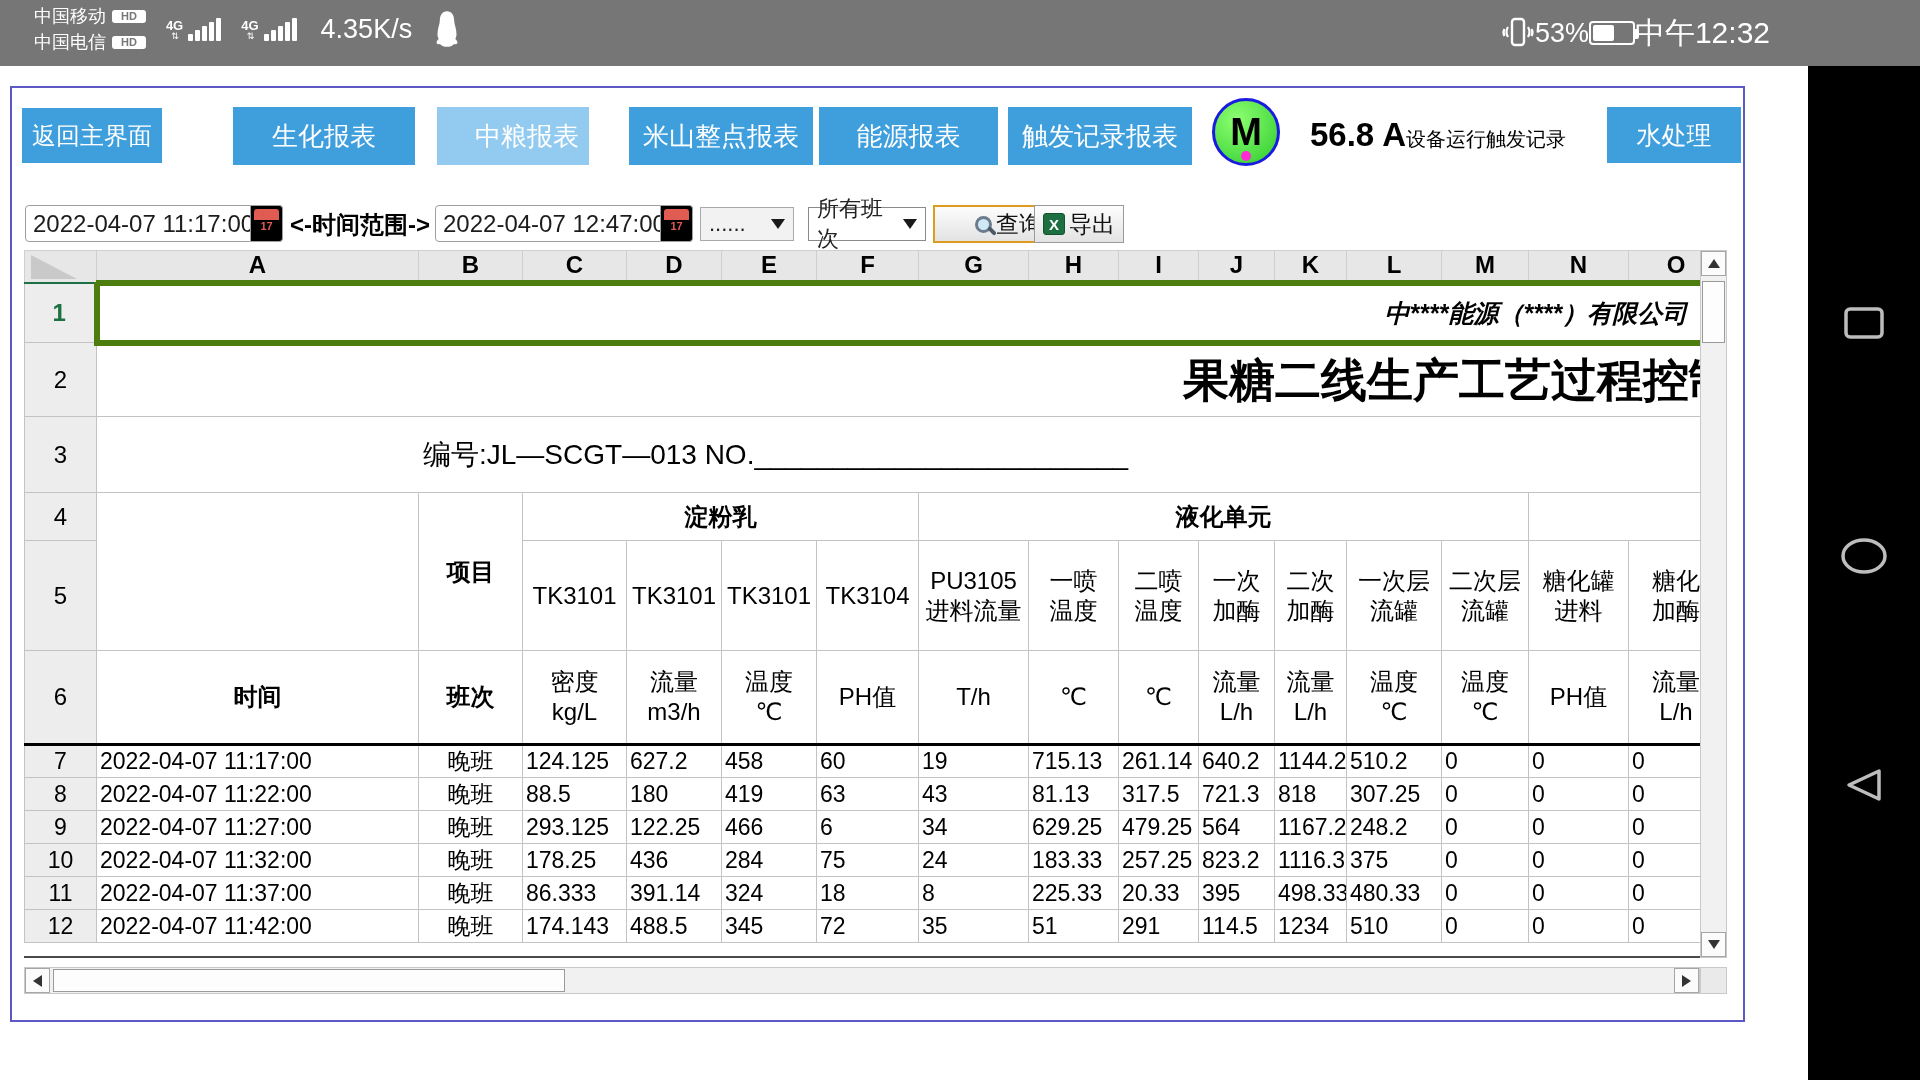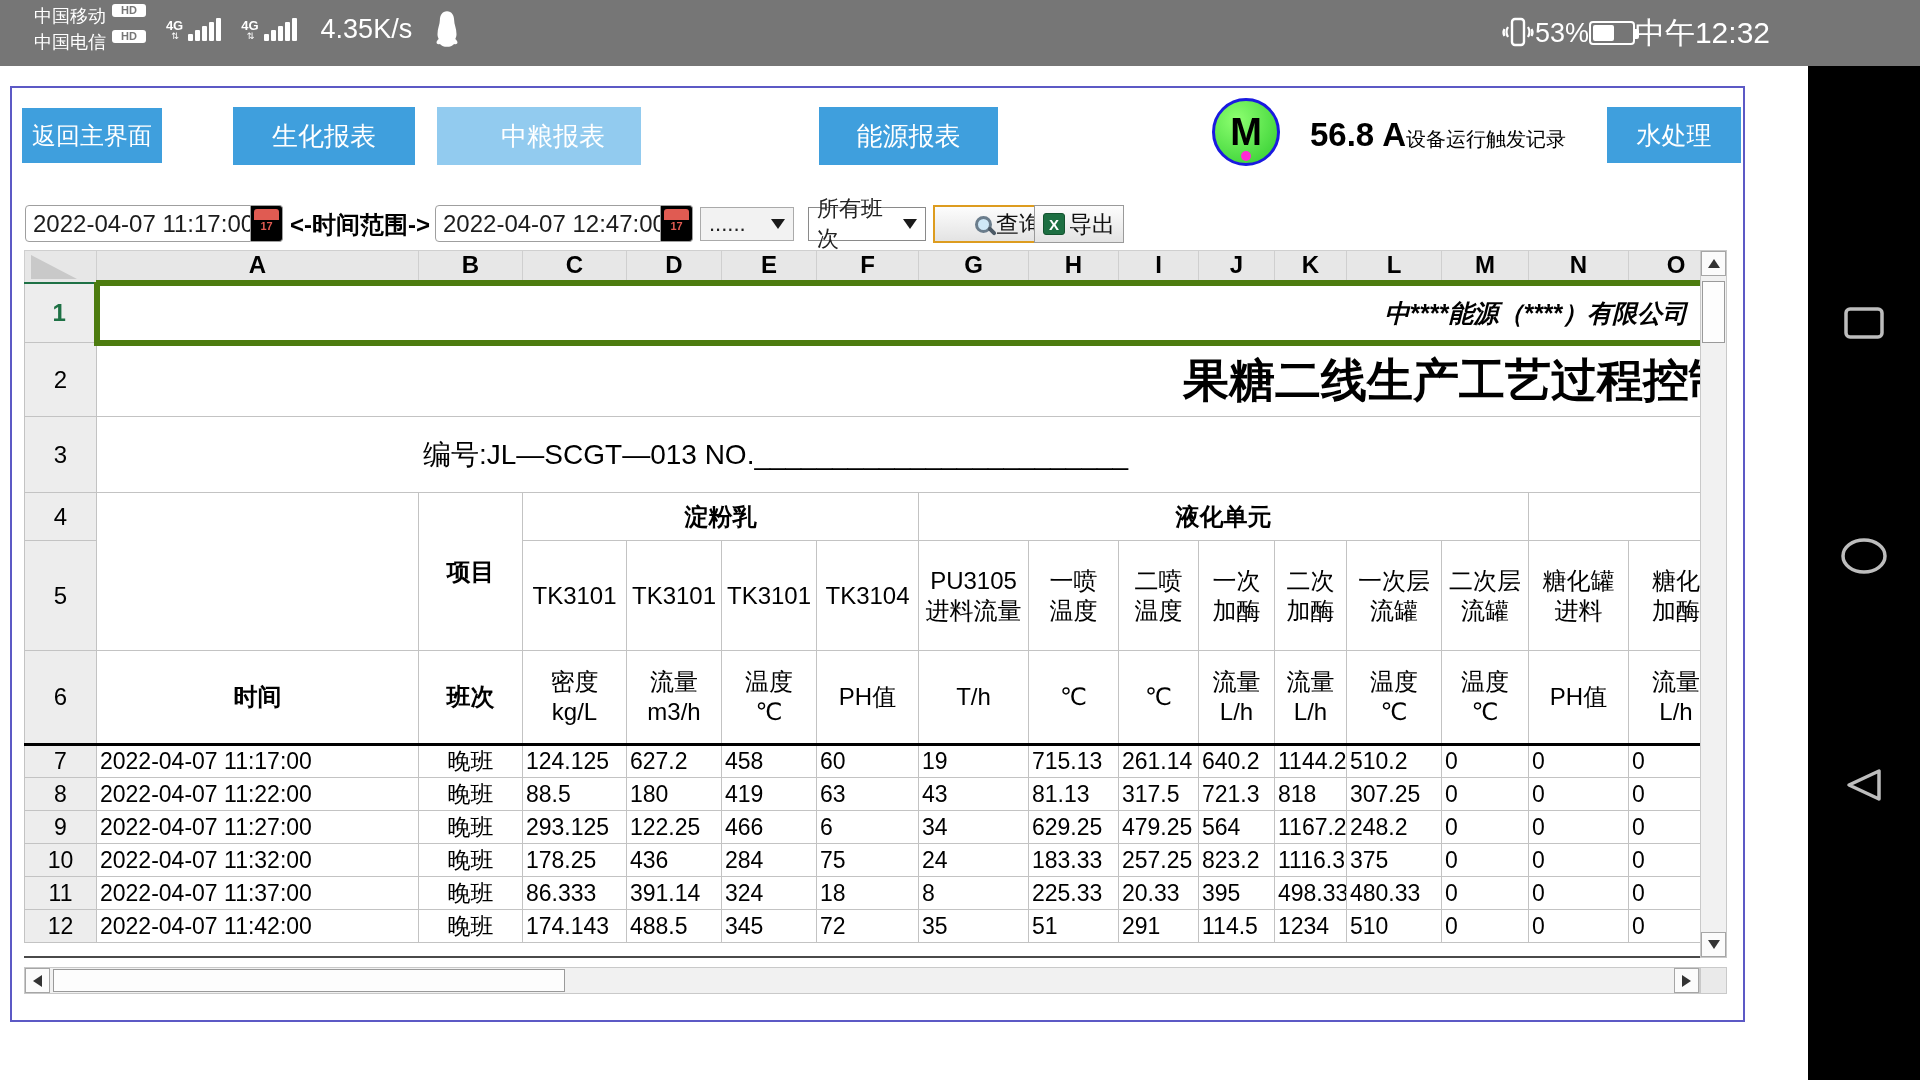--- a/index.html
+++ b/index.html
@@ -3,21 +3,21 @@
 <meta charset="utf-8">
 <style>
   * { margin:0; padding:0; box-sizing:border-box; }
   html,body { width:1920px; height:1080px; overflow:hidden; }
   body { font-family:"Liberation Sans","DejaVu Sans",sans-serif; background:#ffffff; position:relative; }
 
   
   .statusbar { position:absolute; left:0; top:0; width:1920px; height:66px; background:#767676; color:#fff; }
   .sb-left { position:absolute; left:34px; top:4px; display:flex; align-items:center; gap:14px; }
   .carriers { display:flex; flex-direction:column; gap:2px; }
-  .carrier { display:flex; align-items:flex-start; gap:6px; font-size:18px; }
+  .carrier { display:flex; align-items:center; gap:6px; font-size:18px; }
   .hd-badge { background:#fff; color:#767676; font-size:11px; font-weight:bold; border-radius:3px; padding:1px 9px; line-height:1; }
   .sig-group { display:flex; align-items:flex-end; gap:3px; margin-left:6px; }
   .sig-meta { display:flex; flex-direction:column; align-items:center; margin-right:2px; }
   .sig-4g { font-size:13px; font-weight:bold; line-height:1; }
   .sig-arrows { font-size:9px; line-height:1; letter-spacing:-1px; }
   .bars { display:flex; align-items:flex-end; gap:2px; }
   .bar { width:5px; background:#fff; border-radius:1px; }
   .speed { font-size:27px; margin-left:10px; }
   .penguin { margin-left:6px; }
   .sb-right { position:absolute; right:150px; top:0; height:66px; display:flex; align-items:center; gap:0; }
@@ -35,21 +35,21 @@
   .nav-back { top:700px; }
 
   
   .panel { position:absolute; left:10px; top:86px; width:1735px; height:936px; border:2px solid #5c59c5; background:#fff; }
 
   
   .btn { position:absolute; display:flex; align-items:center; justify-content:center; background:#3f9fdd; color:#fff; cursor:pointer; }
   .btn-back { left:10px; top:20px; width:140px; height:55px; font-size:24px; }
   .tab { top:19px; height:58px; font-size:26px; }
   .tab1 { left:221px; width:182px; }
-  .tab2 { left:425px; width:204px; background:#92cbef;padding-left:28px; }
+  .tab2 { left:425px; width:152px; background:#92cbef;padding-left:28px; }
   .tab3 { left:617px; width:184px; }
   .tab4 { left:807px; width:179px; }
   .tab5 { left:996px; width:184px; }
   .btn-water { left:1595px; top:19px; width:134px; height:56px; font-size:25px; }
 
   .mlogo { position:absolute; left:1200px; top:10px; width:68px; height:68px; border-radius:50%;
            border:3px solid #1a1ae0; background:radial-gradient(circle at 35% 30%, #8dff70, #2ecb2e);
            display:flex; align-items:center; justify-content:center; font-size:38px; font-weight:bold; color:#000; }
   .mlogo .dot { position:absolute; bottom:2px; left:50%; transform:translateX(-50%); width:10px; height:10px; border-radius:50%; background:#ff2ad4; }
   .trigger { position:absolute; left:1298px; top:28px; white-space:nowrap; color:#000; }
@@ -194,21 +194,23 @@
   <svg class="nav-back" width="44" height="38" viewBox="0 0 44 38">
     <path d="M37 5 L37 33 L7 19 Z" fill="none" stroke="#bdbdbd" stroke-width="3.5" stroke-linejoin="round"></path>
   </svg>
 </div>
 
 <div class="panel">
 
   <div class="btn btn-back">返回主界面</div>
   <div class="btn tab tab1">生化报表</div>
   <div class="btn tab tab2">中粮报表</div>
+  <div class="btn tab tab3">米山整点报表</div>
   <div class="btn tab tab4">能源报表</div>
+  <div class="btn tab tab5">触发记录报表</div>
 
   <div class="mlogo">
     <span>M</span>
     <span class="dot"></span>
   </div>
   <div class="trigger">
     <span class="val">56.8 A</span><span class="lbl">设备运行触发记录</span>
   </div>
   <div class="btn btn-water">水处理</div>
 

